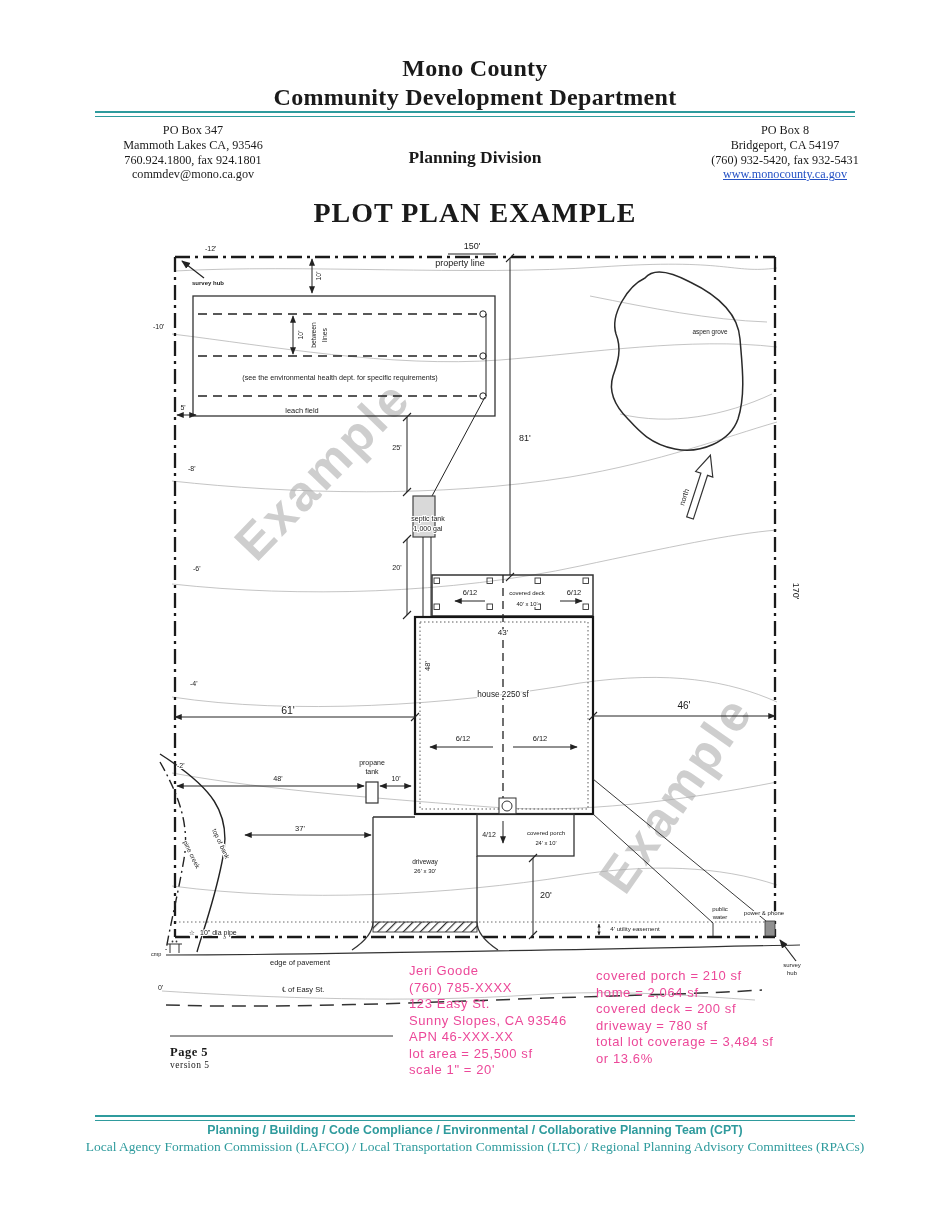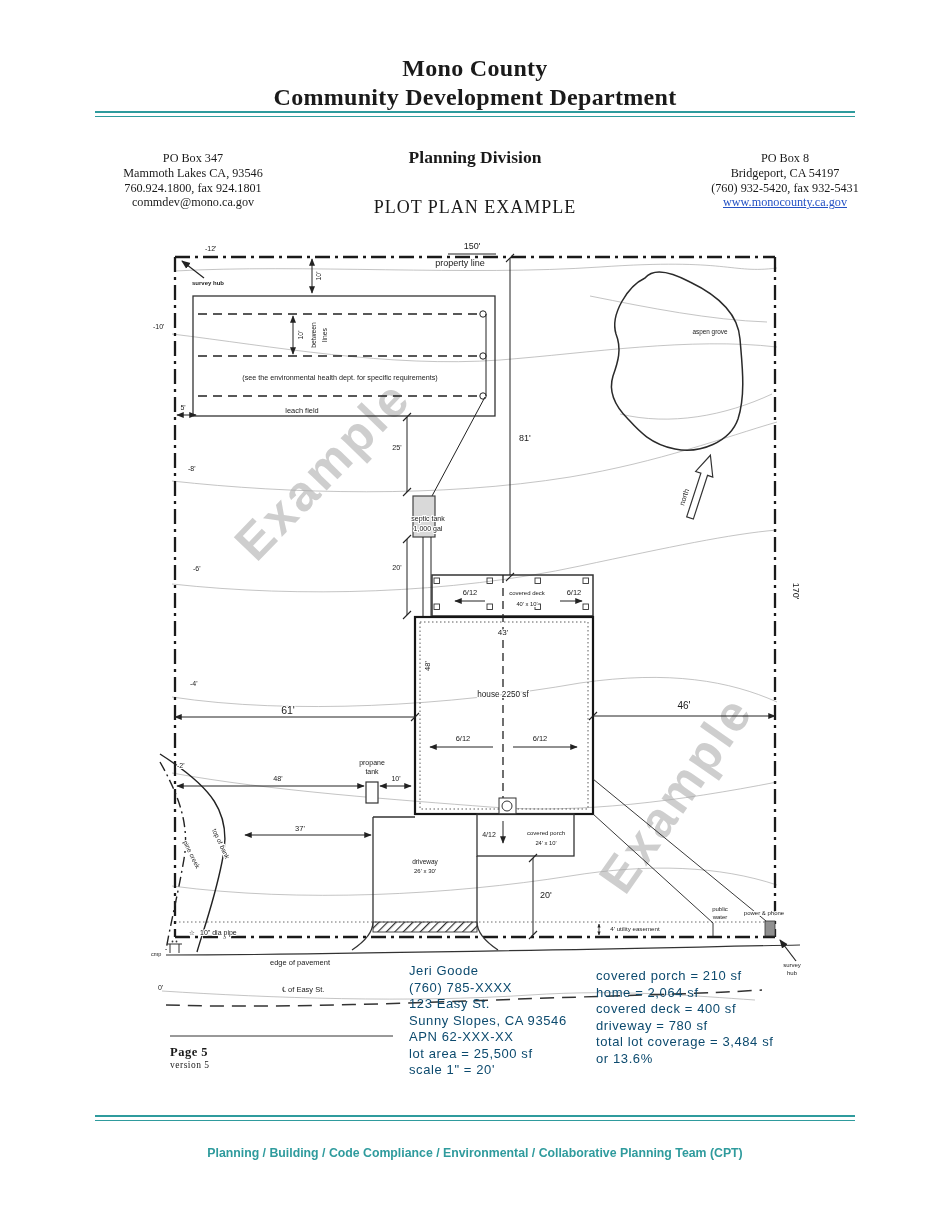--- a/index.html
+++ b/index.html
@@ -3,30 +3,30 @@
 <meta charset="utf-8">
 <style>
   :root { --accent:#2f9b9d; --link:#2451c4; --ink:#1a1a1a; }
   html,body { margin:0; padding:0; background:#e8e8e8; }
   .page { position:relative; width:950px; height:1230px; background:#ffffff; margin:0 auto;
           font-family:"Liberation Serif", serif; color:var(--ink); overflow:hidden; }
   .abs { position:absolute; }
   .ctr { left:0; width:950px; text-align:center; }
   .org  { font-weight:bold; font-size:24px; letter-spacing:.3px; }
   .rule { border-top:2.4px solid var(--accent); border-bottom:1.3px solid var(--accent); height:3px; }
-  .addr { font-size:12.2px; line-height:14.8px; text-align:center;margin-top:28px; }
+  .addr { font-size:12.2px; line-height:14.8px; text-align:center; }
   .division { font-weight:bold; font-size:17.5px; }
   a.site { color:var(--link); text-decoration:underline; }
-  .doc-title { font-weight:normal; font-size:18px; letter-spacing:1px;text-align:center; }
+  .doc-title { font-weight:bold; font-size:28px; letter-spacing:1px;text-align:center; }
   .plan-wrap { left:150px; top:233px; width:720px; height:862px; }
   svg text { font-family:"Liberation Sans", sans-serif; fill:var(--ink); }
   .lbl { paint-order:stroke; stroke:#ffffff; stroke-width:2.2px; stroke-linejoin:round; }
   .wm  { font-weight:bold; fill:#9a9a9a; opacity:.48; letter-spacing:3px; }
   .mono-block { font-family:"Liberation Sans", sans-serif; font-size:13px; line-height:16.5px;
-                letter-spacing:.6px; color:#0c4a6e; white-space:nowrap; }
+                letter-spacing:.6px; color:#ec4899; white-space:nowrap; }
   .page5 { font-family:Liberation Serif, serif; }
   .page5 .l1 { font-size:12.5px; font-weight:600; letter-spacing:.5px; }
   .page5 .l2 { font-size:9.5px; letter-spacing:.5px; }
   .foot1 { font-family:"Liberation Sans", sans-serif; font-size:12.3px; font-weight:600; color:var(--accent); }
   .foot2 { font-family:"Liberation Serif", serif; font-size:13.5px; color:var(--accent); }
 </style>
 </head>
 <body>
 
 <div class="page">
@@ -265,38 +265,39 @@
       <text class="lbl" x="8" y="756" font-size="7">0'</text>
       <text class="lbl" x="153" y="758" font-size="7.5" text-anchor="middle">℄ of Easy St.</text>
     </svg>
 
     
     <div class="abs mono-block" style="left:259px; top:730px;">
       <div>Jeri Goode</div>
       <div>(760) 785-XXXX</div>
       <div>123 Easy St.</div>
       <div>Sunny Slopes, CA 93546</div>
-      <div>APN 62-XXX-XX</div>
+      <div>APN 46-XXX-XX</div>
       <div>lot area = 25,500 sf</div>
       <div>scale 1" = 20'</div>
     </div>
 
     
     <div class="abs mono-block" style="left:446px; top:735px;">
       <div>covered porch = 210 sf</div>
       <div>home = 2,064 sf</div>
-      <div>covered deck = 400 sf</div>
+      <div>covered deck = 200 sf</div>
       <div>driveway = 780 sf</div>
       <div>total lot coverage = 3,484 sf</div>
       <div>or 13.6%</div>
     </div>
 
     
     <div class="abs page5" style="left:20px; top:812px;">
       <div class="l1">Page 5</div>
       <div class="l2">version 5</div>
     </div>
   </div>
 
   <div class="abs rule" style="top:1115px; left:95px; width:760px;"></div>
-  <div class="abs ctr foot1" style="top:1146px;">Planning / Building / Code Compliance / Environmental / Collaborative Planning Team (CPT)</div>
+  <div class="abs ctr foot1" style="top:1123px;">Planning / Building / Code Compliance / Environmental / Collaborative Planning Team (CPT)</div>
+  <div class="abs ctr foot2" style="top:1139px;">Local Agency Formation Commission (LAFCO) / Local Transportation Commission (LTC) / Regional Planning Advisory Committees (RPACs)</div>
 
 </div>
 
 </body></html>

